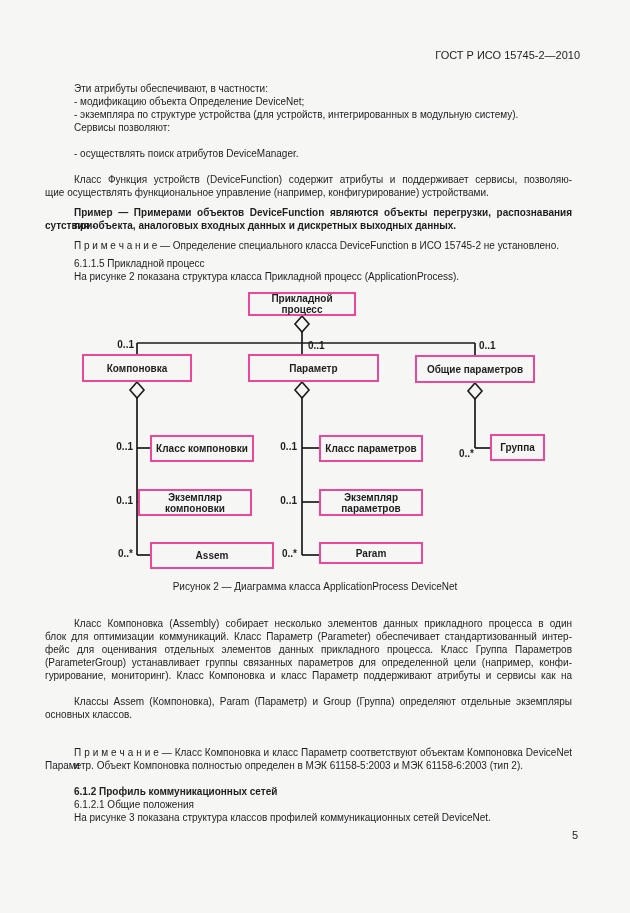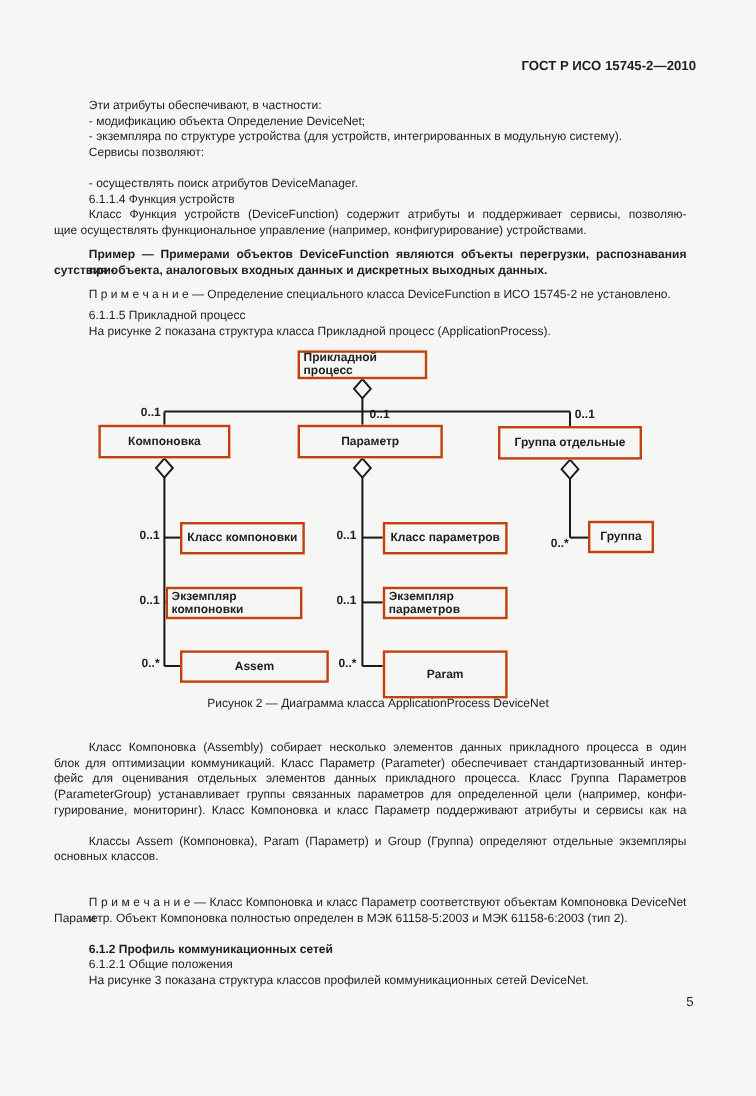--- a/index.html
+++ b/index.html
@@ -7,41 +7,41 @@
     width:630px;height:913px;
     background:#f6f6f5;
     font-family:"Liberation Sans", sans-serif;
     color:#1e1e1e;
     position:relative;
     overflow:hidden;
   }
   .page{position:absolute;inset:0;}
   .hdr{
     position:absolute;top:49px;right:50px;
-    font-size:11px;font-weight:bold;white-space:nowrap;
+    font-size:11px;font-weight:normal;white-space:nowrap;
   }
   .ln{
     position:absolute;left:45px;width:527px;
     font-size:10px;line-height:13px;
   }
   .ind{padding-left:29px;box-sizing:border-box;}
   .j{text-align:justify;text-align-last:justify;}
   .ex{font-size:10px;font-weight:bold;}
   .note{font-size:10px;}
   .bold{font-weight:bold;}
   .pageno{
     position:absolute;top:829px;right:52px;
     font-size:11px;
   }
   svg.wires{position:absolute;left:0;top:0;pointer-events:none;}
   .nbox{
     position:absolute;box-sizing:border-box;
-    border:2px solid #c2410c;background:#f6f6f5;
+    border:2px solid #ec4899;background:#f6f6f5;
     display:flex;align-items:center;justify-content:center;
-    font-size:10px;font-weight:bold;text-align:left;
+    font-size:10px;font-weight:bold;text-align:center;
     line-height:11px;padding:0 3px;
   }
   .mult{
     position:absolute;font-size:10px;font-weight:bold;
     line-height:11px;white-space:nowrap;
   }
   .mr{text-align:right;}
   .caption{
     position:absolute;left:45px;top:581px;width:540px;
     font-size:10px;text-align:center;
@@ -52,21 +52,20 @@
 
 <div class="page">
 
   <div class="hdr">ГОСТ Р ИСО 15745-2—2010</div>
 
   <div class="ln ind" style="top:82px">Эти атрибуты обеспечивают, в частности:</div>
   <div class="ln ind" style="top:95px">- модификацию объекта Определение DeviceNet;</div>
   <div class="ln ind" style="top:108px">- экземпляра по структуре устройства (для устройств, интегрированных в модульную систему).</div>
   <div class="ln ind" style="top:121px">Сервисы позволяют:</div>
   <div class="ln ind" style="top:147px">- осуществлять поиск атрибутов DeviceManager.</div>
-  <div class="ln ind" style="top:160px">6.1.1.4 Функция устройств</div>
   <div class="ln ind j" style="top:173px">Класс Функция устройств (DeviceFunction) содержит атрибуты и поддерживает сервисы, позволяю-</div>
   <div class="ln" style="top:186px">щие осуществлять функциональное управление (например, конфигурирование) устройствами.</div>
   <div class="ln ind j ex" style="top:206px">Пример — Примерами объектов DeviceFunction являются объекты перегрузки, распознавания при-</div>
   <div class="ln ex" style="top:219px">сутствия объекта, аналоговых входных данных и дискретных выходных данных.</div>
   <div class="ln ind note" style="top:239px">П р и м е ч а н и е — Определение специального класса DeviceFunction в ИСО 15745-2 не установлено.</div>
   <div class="ln ind" style="top:257px">6.1.1.5 Прикладной процесс</div>
   <div class="ln ind" style="top:270px">На рисунке 2 показана структура класса Прикладной процесс (ApplicationProcess).</div>
 
   <div>
     <svg class="wires" width="630" height="913" viewBox="0 0 630 913">
@@ -95,36 +94,36 @@
       </g>
     </svg>
 
     <div class="nbox" style="left:248px;top:292px;width:108px;height:24px">Прикладной процесс</div>
 
     <div class="mult mr" style="left:104px;top:339px;width:30px">0..1</div>
     <div class="mult" style="left:308px;top:340px">0..1</div>
     <div class="mult" style="left:479px;top:340px">0..1</div>
 
     <div class="nbox" style="left:82px;top:354px;width:110px;height:28px">Компоновка</div>
-    <div class="nbox" style="left:248px;top:354px;width:121px;height:28px">Параметр</div>
-    <div class="nbox" style="left:415px;top:355px;width:120px;height:28px">Группа отдельные</div>
+    <div class="nbox" style="left:248px;top:354px;width:131px;height:28px">Параметр</div>
+    <div class="nbox" style="left:415px;top:355px;width:120px;height:28px">Общие параметров</div>
 
     <div class="mult mr" style="left:103px;top:441px;width:30px">0..1</div>
     <div class="mult mr" style="left:103px;top:495px;width:30px">0..1</div>
     <div class="mult mr" style="left:103px;top:548px;width:30px">0..*</div>
     <div class="nbox" style="left:150px;top:435px;width:104px;height:27px">Класс компоновки</div>
     <div class="nbox" style="left:138px;top:489px;width:114px;height:27px">Экземпляр компоновки</div>
     <div class="nbox" style="left:150px;top:542px;width:124px;height:27px">Assem</div>
 
     <div class="mult mr" style="left:267px;top:441px;width:30px">0..1</div>
     <div class="mult mr" style="left:267px;top:495px;width:30px">0..1</div>
     <div class="mult mr" style="left:267px;top:548px;width:30px">0..*</div>
     <div class="nbox" style="left:319px;top:435px;width:104px;height:27px">Класс параметров</div>
     <div class="nbox" style="left:319px;top:489px;width:104px;height:27px">Экземпляр параметров</div>
-    <div class="nbox" style="left:319px;top:542px;width:104px;height:40px">Param</div>
+    <div class="nbox" style="left:319px;top:542px;width:104px;height:22px">Param</div>
 
     <div class="mult mr" style="left:452px;top:448px;width:22px">0..*</div>
     <div class="nbox" style="left:490px;top:434px;width:55px;height:27px">Группа</div>
 
     <div class="caption">Рисунок 2 — Диаграмма класса ApplicationProcess DeviceNet</div>
   </div>
 
   <div class="ln ind j" style="top:617px">Класс Компоновка (Assembly) собирает несколько элементов данных прикладного процесса в один</div>
   <div class="ln j" style="top:630px">блок для оптимизации коммуникаций. Класс Параметр (Parameter) обеспечивает стандартизованный интер-</div>
   <div class="ln j" style="top:643px">фейс для оценивания отдельных элементов данных прикладного процесса. Класс Группа Параметров</div>

